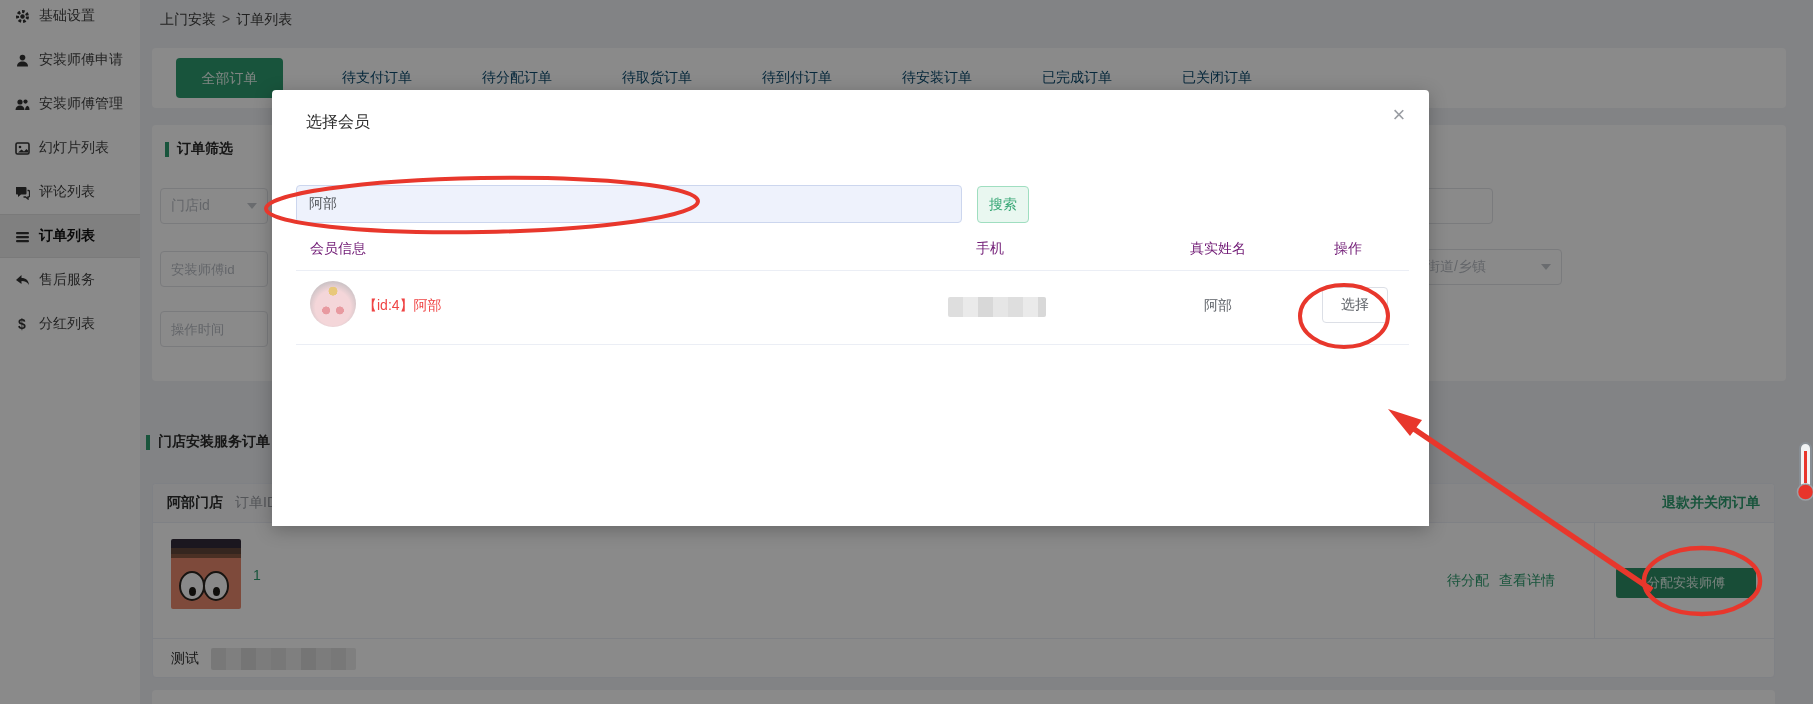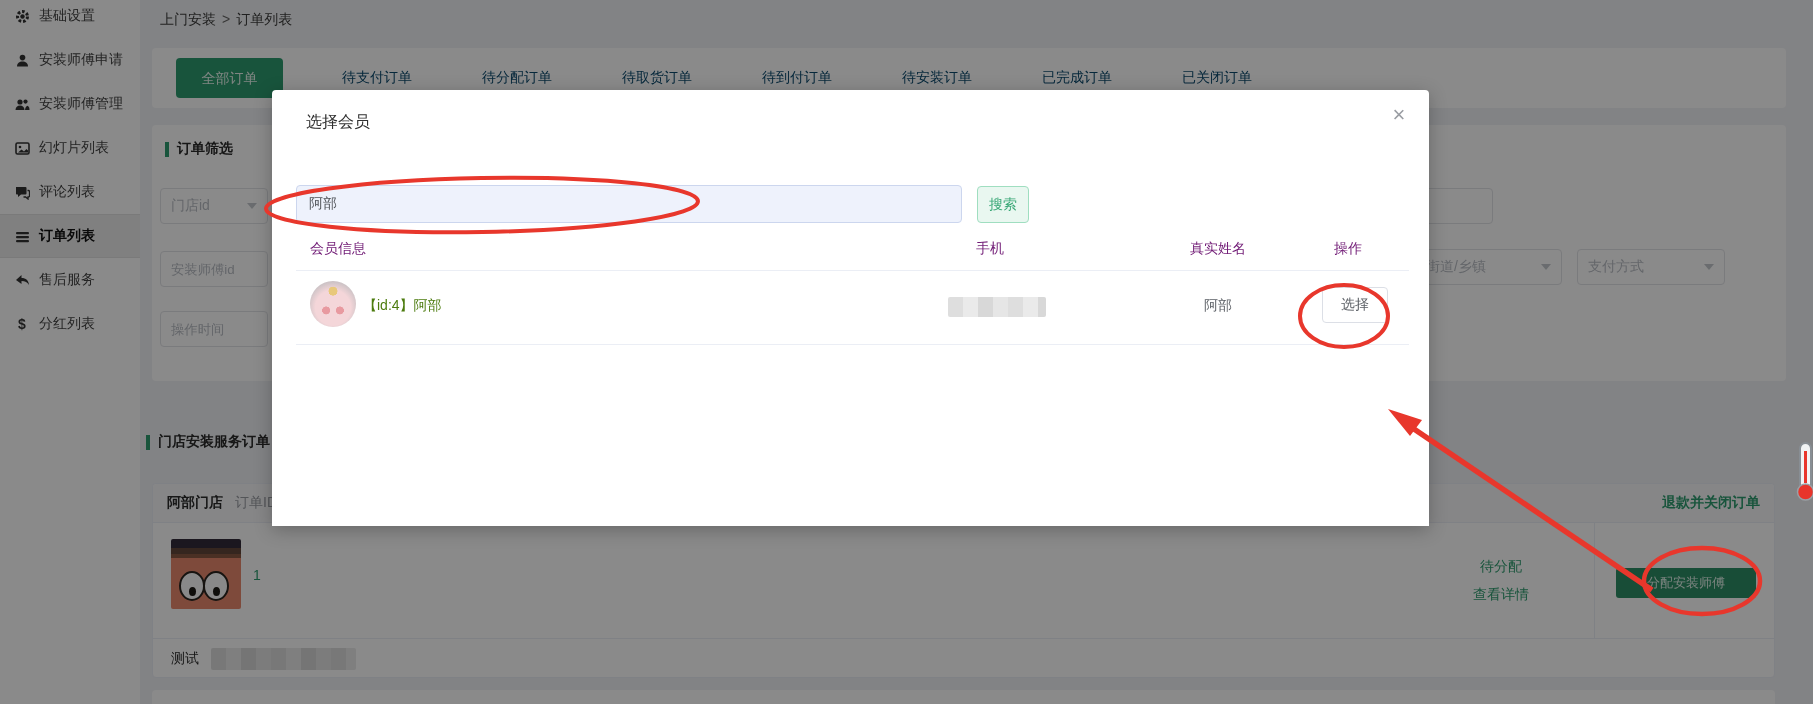--- a/index.html
+++ b/index.html
@@ -41,21 +41,21 @@
   .order-id { color:#9a9da3; }
   .refund-link { margin-left:auto; color:#2e9c6f; font-weight:bold; cursor:pointer; }
   .order-body { position:absolute; left:0; top:39px; right:0; height:115px; }
   .vdiv { position:absolute; top:0; bottom:0; width:1px; background:#ebeef5; }
   .thumb { position:absolute; left:18px; top:16px; width:70px; height:70px; border-radius:2px; overflow:hidden;
     background:linear-gradient(180deg,#322c3a 0 9px,#63463a 9px 15px,#8a5a44 15px 19px,#e98a6e 19px 100%); }
   .thumb .eye { position:absolute; top:32px; width:26px; height:30px; background:#fdfdfd; border:2px solid #2c2620; border-radius:50%; }
   .thumb .eye.l { left:8px; }  .thumb .eye.r { left:32px; }
   .thumb .pupil { position:absolute; top:14px; left:8px; width:7px; height:9px; background:#1d1a16; border-radius:50%; }
   .qty { position:absolute; left:100px; top:44px; color:#2e9c6f; }
-  .cell-status { position:absolute; left:1255px; width:186px; top:0; height:115px; display:flex; flex-direction:column; align-items:center; justify-content:center; gap:10px; color:#2e9c6f; }
+  .cell-status { position:absolute; left:1255px; width:186px; top:0; height:115px; display:flex; flex-direction:row; align-items:center; justify-content:center; gap:10px; color:#2e9c6f; }
   .cell-status .lnk { cursor:pointer; }
   .assign-btn { position:absolute; left:1463px; top:45px; width:140px; height:30px; background:#2e8e66; color:#dff1e8; border:none; border-radius:3px; font-size:13px; cursor:pointer; }
   .order-foot { position:absolute; left:0; right:0; top:154px; height:41px; border-top:1px solid #ebeef5; display:flex; align-items:center; padding:0 18px; color:#2b2b2b; }
   .mosaic { border-radius:2px;
     background-image:repeating-linear-gradient(90deg,#dedede 0 15px,#eaeaea 15px 30px,#d8d8d8 30px 45px,#e6e6e6 45px 60px),linear-gradient(#f4f4f4 0 45%,#e0e0e0 45% 100%); }
   .foot-blur { width:145px; height:22px; margin-left:12px; }
   .next-card { position:absolute; left:12px; top:690px; width:1623px; height:20px; background:#fff; border-radius:4px; }
 
   
   .mask { position:absolute; left:0; top:0; width:1813px; height:704px; background:rgba(0,0,0,0.46); z-index:10; }
@@ -71,21 +71,21 @@
   .m-th.c2 { left:688px; width:60px; text-align:center; }
   .m-th.c3 { left:906px; width:80px; text-align:center; }
   .m-th.c4 { left:1046px; width:60px; text-align:center; }
   .m-div { position:absolute; left:24px; width:1113px; height:1px; background:#ebeef5; }
   .avatar { position:absolute; left:38px; top:191px; width:46px; height:46px; border-radius:50%;
     background:
       radial-gradient(circle at 35% 64%, #e89aa0 0 9%, rgba(0,0,0,0) 10%),
       radial-gradient(circle at 65% 64%, #e89aa0 0 9%, rgba(0,0,0,0) 10%),
       radial-gradient(circle at 50% 22%, #e8c87a 0 10%, rgba(0,0,0,0) 11%),
       radial-gradient(circle at 50% 58%, #f4d6d9 0 50%, #cfc4c7 72%, #b3abaf 100%); }
-  .m-name { position:absolute; left:91px; top:207px; color:#4d7c0f; }
+  .m-name { position:absolute; left:91px; top:207px; color:#ef4444; }
   .m-phone { position:absolute; left:676px; top:207px; width:98px; height:20px; }
   .m-real { position:absolute; left:906px; top:207px; width:80px; text-align:center; color:#5c6066; }
   .select-btn { position:absolute; left:1050px; top:197px; width:66px; height:36px; background:#fff; border:1px solid #dcdfe6; border-radius:4px; color:#5c6066; font-size:14px; cursor:pointer; }
 
   
   .annot { position:absolute; left:0; top:0; width:1813px; height:704px; z-index:30; pointer-events:none; }
 </style>
 </head>
 <body>
 
@@ -115,24 +115,20 @@
         <span>订单筛选</span>
       </div>
       <div class="f-select" style="left:8px; top:63px; width:108px;">
         <span>门店id</span>
         <span class="chev"></span>
       </div>
       <input class="f-input" style="left: 1078px; top: 63px; width: 263px;">
       <input class="f-input" style="left: 8px; top: 126px; width: 108px;" placeholder="安装师傅id">
       <div class="f-select" style="left:1263px; top:124px; width:147px;">
         <span>街道/乡镇</span>
-        <span class="chev"></span>
-      </div>
-      <div class="f-select" style="left:1425px; top:124px; width:148px;">
-        <span>支付方式</span>
         <span class="chev"></span>
       </div>
       <input class="f-input" style="left: 8px; top: 186px; width: 108px;" placeholder="操作时间">
     </div>
 
     <div class="sec-title svc-title">
       <span class="sec-bar"></span>
       <span>门店安装服务订单</span>
     </div>
 

